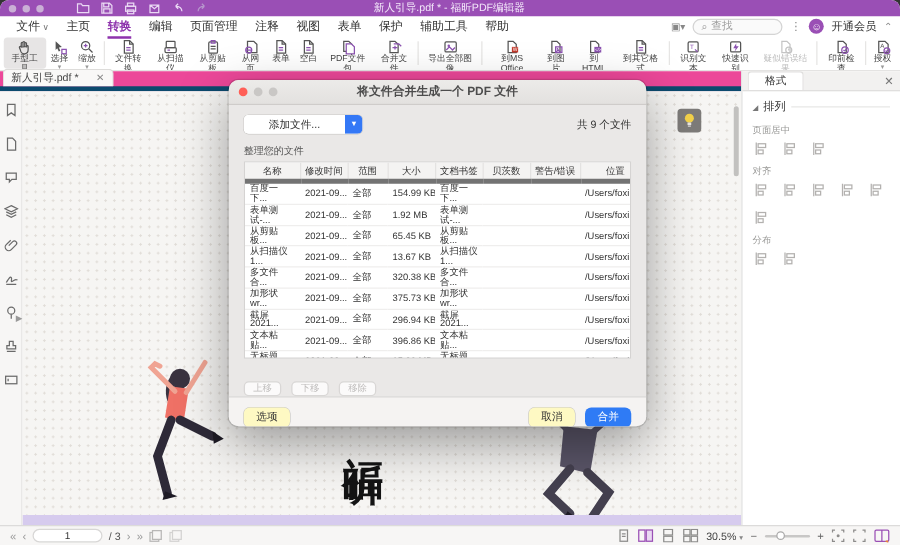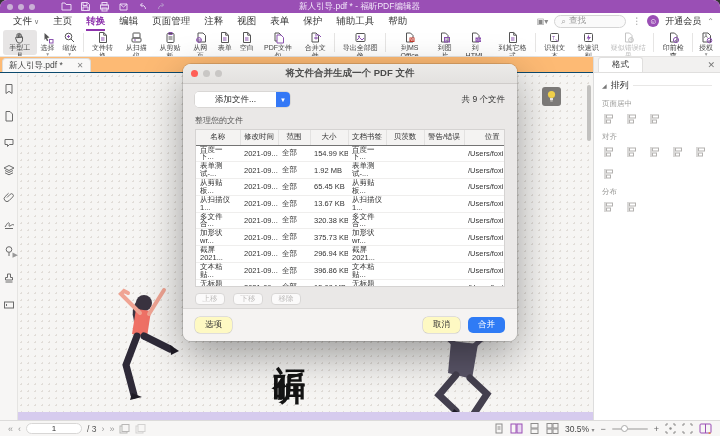--- a/index.html
+++ b/index.html
@@ -35,21 +35,21 @@
   .tb-item.active { background:#e7e5e5; }
   .tb-item .ticon { height:13px; display:flex; align-items:center; }
   .tb-label { font-size:7px; color:#444; text-align:center; line-height:1.15; white-space:normal; }
   .tb-item.disabled .tb-label { color:#bbb; }
   .tb-item.disabled svg * { stroke:#c4c4c4 !important; fill:none !important; }
   .tb-caret { font-size:5.5px; color:#999; line-height:1; }
 
   
   .workspace { flex:1; display:flex; min-height:0; }
   .left-col { flex:1; display:flex; flex-direction:column; min-width:0; }
-  .tabbar { height:16px; background:#fdba74; display:flex; align-items:flex-end; padding-left:2px; flex:0 0 auto; border-bottom:1px solid #0c4a6e; }
+  .tabbar { height:16px; background:#ec4899; display:flex; align-items:flex-end; padding-left:2px; flex:0 0 auto; border-bottom:4px solid #0c4a6e; }
   .doc-tab { background:#f9f8f7; border:1px solid #dddcda; border-bottom:none; border-radius:4px 4px 0 0; height:14px; display:flex; align-items:center; gap:14px; padding:0 6px; font-size:8.5px; color:#444; }
   .doc-tab .x { color:#888; font-size:8px; }
   .canvas-row { flex:1; display:flex; min-height:0; }
 
   .leftrail { width:18px; background:#f7f6f5; border-right:1px solid #e5e4e2; display:flex; flex-direction:column; align-items:center; padding-top:8px; gap:9px; position:relative; flex:0 0 auto; }
   .rail-expander { position:absolute; right:-1px; top:178px; font-size:7px; color:#999; }
 
   .canvas { flex:1; position:relative; background:#f6f5f3; background-image:radial-gradient(#e1ddd8 1px, transparent 1px); background-size:7px 7px; overflow:hidden; }
   .page-band { position:absolute; left:0; right:0; bottom:0; height:8px; background:#d6cbee; }
   .vscroll { position:absolute; right:2px; top:12px; width:4px; height:56px; border-radius:2px; background:#c2c1bf; }
@@ -88,25 +88,25 @@
   .dlg-title { position:absolute; left:0; right:0; text-align:center; font-size:9.5px; color:#4c4c4c; font-weight:bold; pointer-events:none; }
   .dlg-body { flex:1; padding:8px 12px 0; background:#eae8e7; }
   .dlg-toprow { display:flex; align-items:center; }
   .add-btn { display:flex; height:15px; border-radius:4px; overflow:hidden; box-shadow:0 0 0 .5px #c7c5c3; background:#fff; }
   .add-main { padding:0 20px; display:flex; align-items:center; font-size:8.5px; color:#333; background:#fff; }
   .add-caret { width:14px; background:#3478f6; color:#fff; display:flex; align-items:center; justify-content:center; font-size:6px; }
   .file-count { margin-left:auto; font-size:8.5px; color:#333; }
   .organize { font-size:8px; color:#555; margin:8px 0 3px; }
   .tablewrap { background:#fff; border:1px solid #d5d3d2; height:158px; overflow:hidden; }
   table.files { border-collapse:collapse; table-layout:fixed; width:100%; font-size:7.5px; color:#333; }
-  table.files th { background:#f4f3f2; border-right:1px solid #e3e2e1; border-bottom:1px solid #737373; font-weight:normal; height:15px; color:#333; }
+  table.files th { background:#f4f3f2; border-right:1px solid #e3e2e1; border-bottom:4px solid #737373; font-weight:normal; height:15px; color:#333; }
   table.files th:last-child { border-right:none; }
   table.files td { border-bottom:1px solid #efeeed; padding:0 4px; height:14px; overflow:hidden; white-space:nowrap; }
   table.files td.wrap { white-space:normal; line-height:1.05; }
-  .movebtns { display:flex; gap:8px; margin-top:6px; }
+  .movebtns { display:flex; gap:8px; margin-top:18px; }
   .movebtn { min-width:30px; height:12px; background:#fbfafa; border:1px solid #d9d7d6; border-radius:4px; color:#bdbbba; font-size:7.5px; display:flex; align-items:center; justify-content:center; padding:0 6px; }
   .dlg-footer { height:33px; background:#f5f3f2; border-top:1px solid #d9d7d6; display:flex; align-items:center; padding:0 12px; gap:8px; flex:0 0 auto; }
   .btn { height:16px; padding:0 10px; border-radius:5px; font-size:8.5px; display:flex; align-items:center; justify-content:center; }
   .btn.white { background:#fef9c3; color:#333; box-shadow:0 0 0 .5px #c9c7c5;text-align:right; }
   .btn.blue { background:#2f7bf5; color:#fff; box-shadow:none; }
   .footer-right { margin-left:auto; display:flex; gap:8px; }
 </style>
 </head>
 <body>
 

